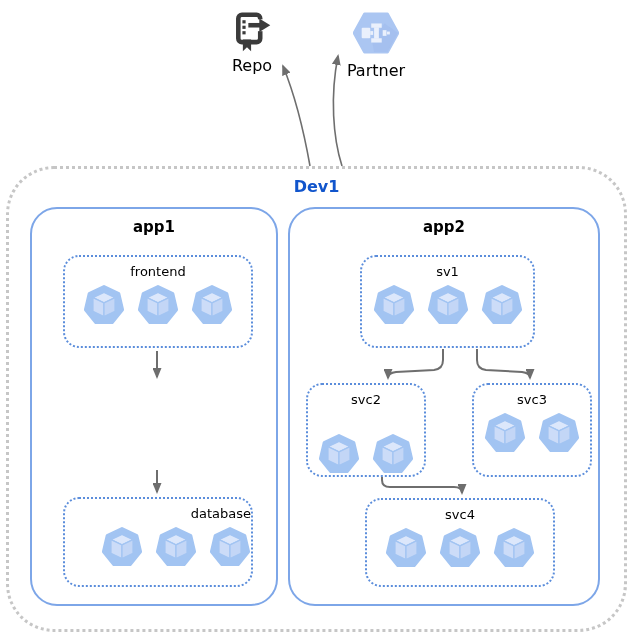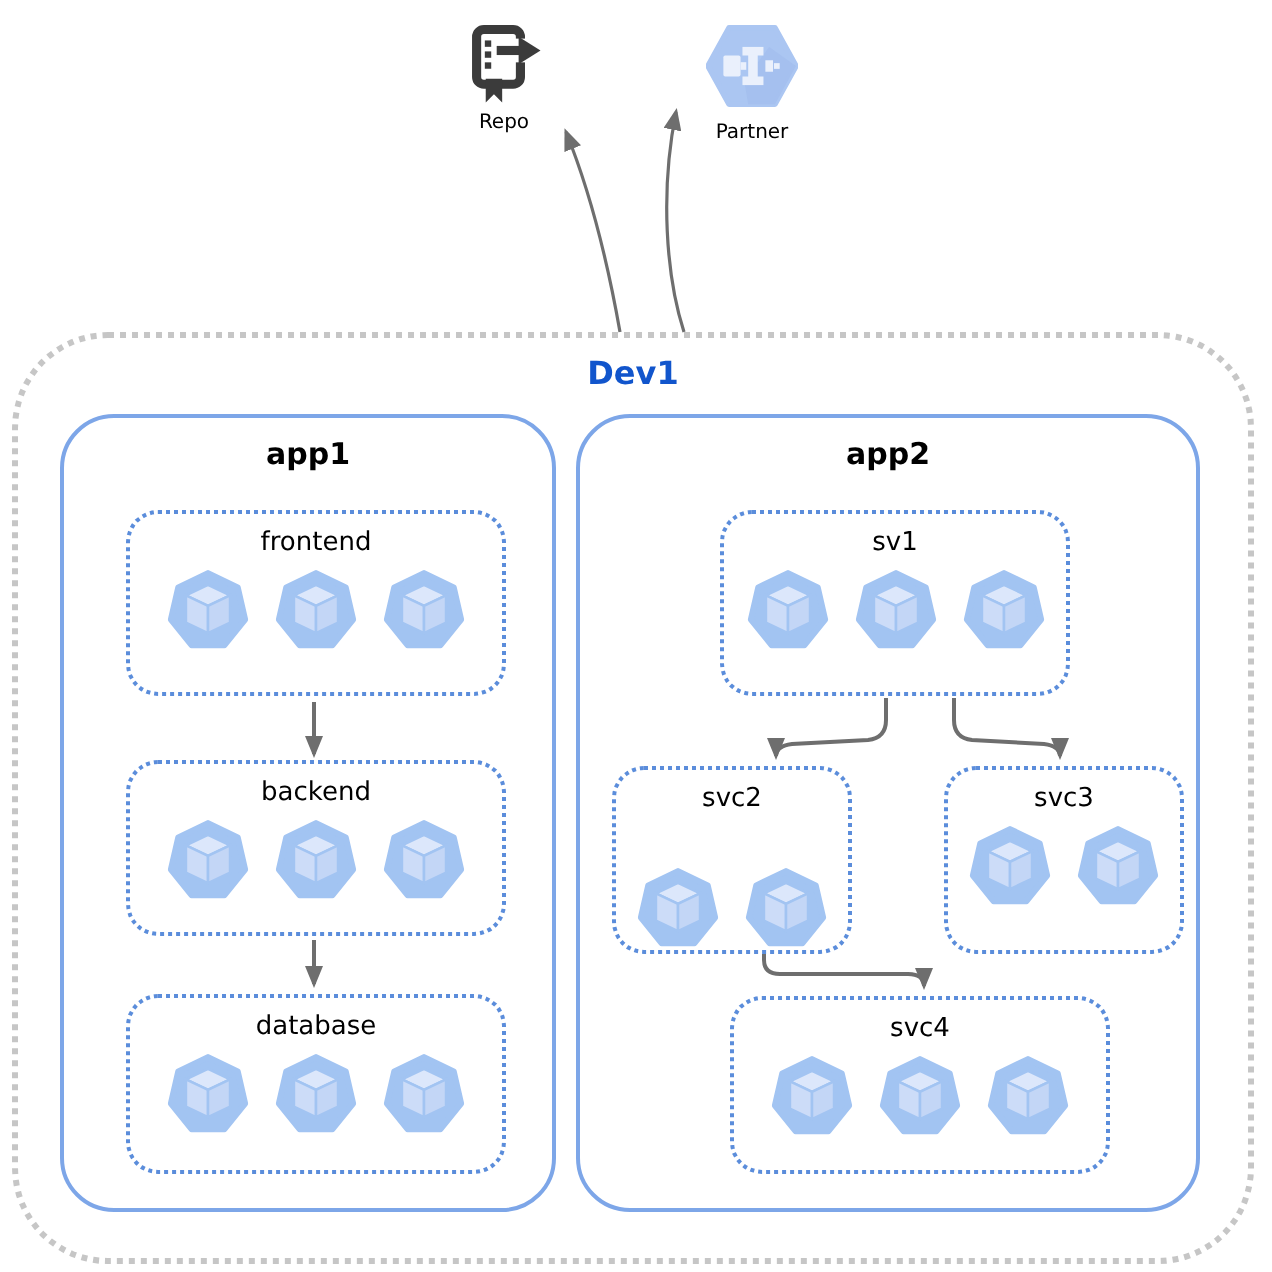--- a/index.html
+++ b/index.html
@@ -6,21 +6,21 @@
     --boundary-border:#c6c6c6; --app-border:#7da6e8; --service-border:#5b8ddb;
     --pod-fill:#a2c4f2; --pod-cube-top:#dce7fb; --pod-cube-left:#ccdcf8; --pod-cube-right:#c3d6f6;
     --arrow:#6e6e6e; --dev-label:#1155cc; --label:#000000; --repo-icon:#3b3b3b;
     --partner-hex:#abc6f2; --partner-hex-shade:#9db9ea; --partner-glyph:#eaf0fc; --background:#ffffff;
   }
   html,body{margin:0;padding:0;}
   body{font-family:"DejaVu Sans","Liberation Sans",sans-serif;background:var(--background);}
   #canvas{position:relative;width:636px;height:636px;background:var(--background);overflow:hidden;}
 
   .ext-node{position:absolute;display:flex;flex-direction:column;align-items:center;}
-  .ext-label{font-size:10px;color:var(--label);white-space:nowrap;}
+  .ext-label{font-size:16px;color:var(--label);white-space:nowrap;}
 
   #boundary{position:absolute;left:6px;top:166px;width:621px;height:466px;
     border:3px dotted var(--boundary-border);border-radius:48px;box-sizing:border-box;}
   #boundary-label{position:absolute;left:0;right:0;top:8px;text-align:center;
     font-weight:bold;font-size:16px;color:var(--dev-label);}
 
   .app-box{position:absolute;border:2px solid var(--app-border);border-radius:27px;box-sizing:border-box;}
   .app-label{position:absolute;left:0;right:0;top:9px;text-align:center;
     font-weight:bold;font-size:15px;color:var(--label);}
 
@@ -104,36 +104,22 @@
             </svg>
             <svg class="pod" viewBox="0 0 40 40">
               <use href="#pod-shape"></use>
             </svg>
             <svg class="pod" viewBox="0 0 40 40">
               <use href="#pod-shape"></use>
             </svg>
           </div>
       </div>
 
-      <div class="service-box" style="left:31px;top:171px;width:190px;height:88px;">
-        <div class="service-label">backend</div>
-        <div class="pods">
-            <svg class="pod" viewBox="0 0 40 40">
-              <use href="#pod-shape"></use>
-            </svg>
-            <svg class="pod" viewBox="0 0 40 40">
-              <use href="#pod-shape"></use>
-            </svg>
-            <svg class="pod" viewBox="0 0 40 40">
-              <use href="#pod-shape"></use>
-            </svg>
-          </div>
-      </div>
-
-      <div class="service-box" style="left:31px;top:288px;width:190px;height:90px;">
+
+      <div class="service-box" style="left:31px;top:288px;width:190px;height:90px;align-items:flex-end;">
         <div class="service-label">database</div>
         <div class="pods">
             <svg class="pod" viewBox="0 0 40 40">
               <use href="#pod-shape"></use>
             </svg>
             <svg class="pod" viewBox="0 0 40 40">
               <use href="#pod-shape"></use>
             </svg>
             <svg class="pod" viewBox="0 0 40 40">
               <use href="#pod-shape"></use>

